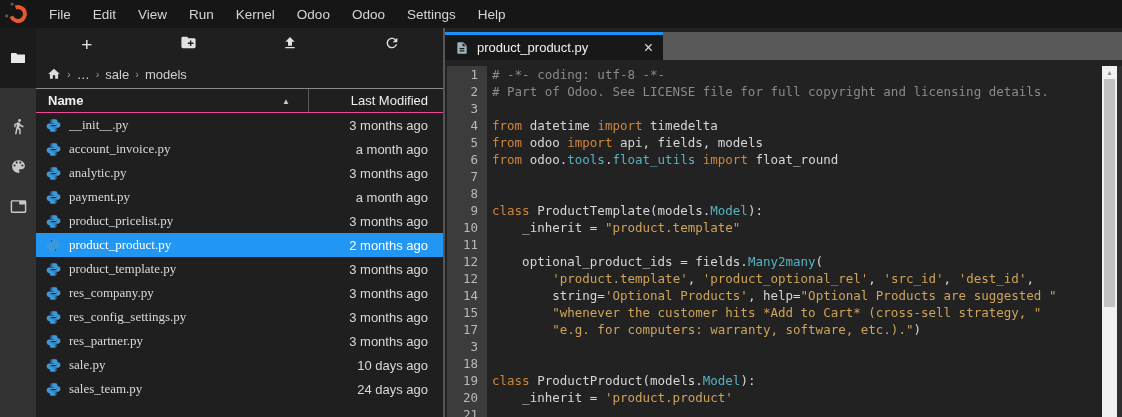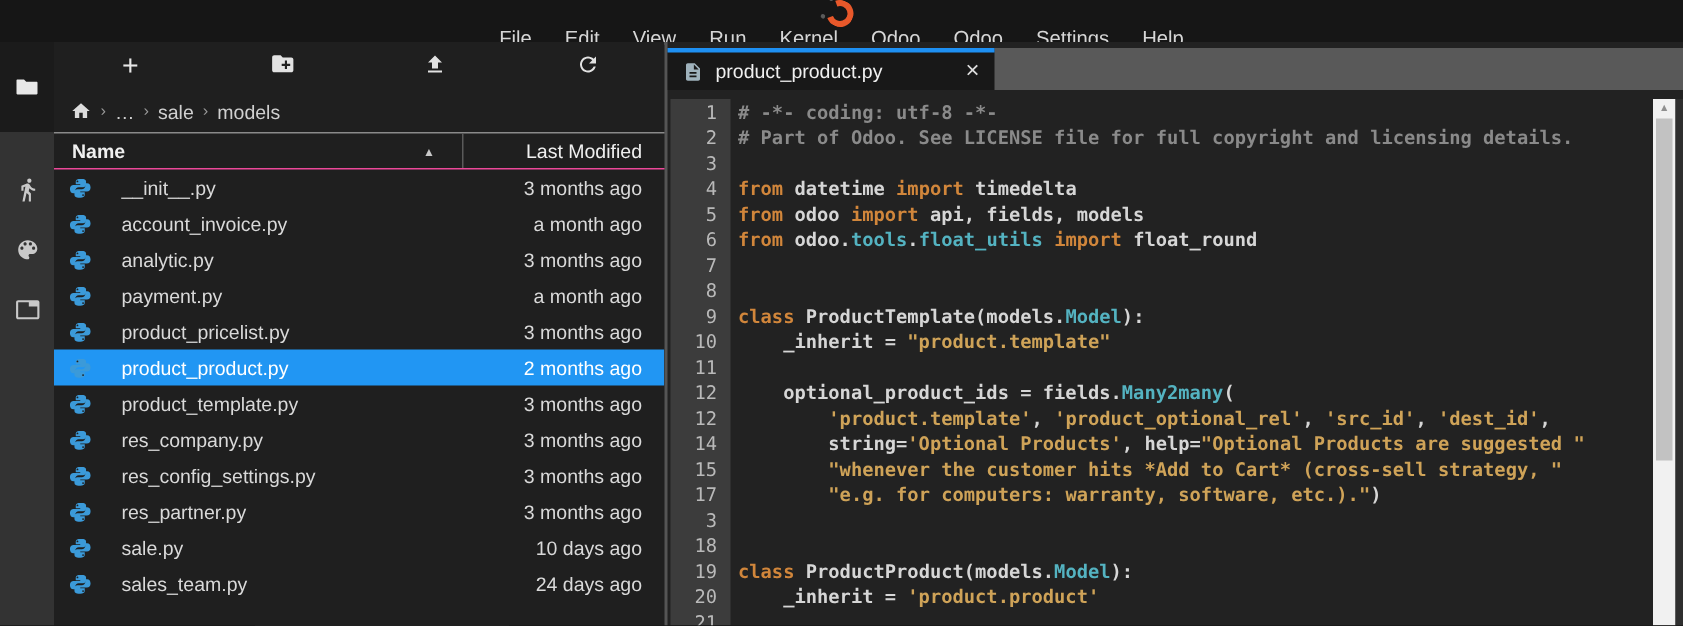--- a/index.html
+++ b/index.html
@@ -1,19 +1,19 @@
 <!DOCTYPE html>
 <html style="--accent-blue: #1e90f3; --selection-blue: #2196f3; --logo-orange: #e8582a; --tok-k: #d1863b; --tok-s: #cfa358; --tok-c: #8a8a8a; --tok-t: #54b3c1; --tok-p: #d6d6d6;"><head>
 <meta charset="utf-8">
 <style>
   * { margin:0; padding:0; box-sizing:border-box; }
   html,body { width:1122px; height:417px; overflow:hidden; background:#161616;
               font-family:"Liberation Sans", sans-serif; }
   
-  .menubar { height:28px; display:flex; align-items:center; background:#161616;flex-direction:column; }
+  .menubar { height:28px; display:flex; align-items:center; background:#161616; }
   .logo { width:18px; height:18px; margin:0 11px 0 9px; border-radius:50%;
           border:4px solid var(--logo-orange); border-left-color:transparent;
           transform:rotate(25deg); position:relative; flex:0 0 auto; }
   .logo::before, .logo::after { content:""; position:absolute; width:3px; height:3px;
           border-radius:50%; background:#5a5a5a; }
   .logo::before { left:-6px; top:-3px; } .logo::after { left:-6px; bottom:-3px; }
   .menu-item { padding:0 11px; color:#d6d6d6; font-size:13.5px; cursor:default; }
   
   .main { display:flex; height:389px; }
   
@@ -32,35 +32,35 @@
   .crumb { color:#d0d0d0; }
   .fb-header { height:25px; display:flex; align-items:center; border-top:1px solid #8a8a8a;
                border-bottom:1px solid #ec4899; color:#f0f0f0; position:relative; }
   .col-name { flex:1; padding-left:12px; font-weight:bold; }
   .sort-arrow { position:absolute; left:246px; top:8px; font-size:8px; color:#c8c8c8; }
   .col-div { position:absolute; left:272px; top:0; bottom:0; width:1px; background:#5a5a5a; }
   .col-mod { width:134px; text-align:right; padding-right:15px; }
   .fb-list { flex:1; overflow:hidden; }
   .fb-row { height:24px; display:flex; align-items:center; padding:0 15px 0 10px; color:#d9d9d9; }
   .fb-row.selected { background:var(--selection-blue); color:#ffffff; }
-  .fb-row .fname { margin-left:20px; }
+  .fb-row .fname { margin-left:8px;font-family:Liberation Serif, serif; }
   .fb-row .ftime { margin-left:auto; }
   .py-ico { width:15px; height:15px; flex:0 0 auto; }
   
   .editor { flex:1; background:#222222; border-left:2px solid #555555; display:flex; flex-direction:column; }
   .tabbar { margin-top:4px; height:28px; background:#595959; display:flex; }
   .tab { width:218px; background:#181818; border-top:3px solid var(--accent-blue);
          display:flex; align-items:center; padding:0 10px; }
   .tab-label { color:#f0f0f0; font-size:13px; margin-left:8px; }
   .tab-close { margin-left:auto; color:#dddddd; font-size:16px; line-height:1; }
   .editor-body { flex:1; display:flex; padding:6px 0 0 2px; overflow:hidden; }
   .gutter { width:40px; flex:0 0 auto; background:#3c3c3c; color:#b9b9b9; text-align:right;
             padding-right:9px; font-family:"DejaVu Sans Mono", monospace; font-size:12.5px; line-height:17px; }
   .code { flex:1; overflow:hidden; padding-left:5px; font-family:"DejaVu Sans Mono", monospace;
-          font-size:12.5px; line-height:17px; white-space:pre; color:var(--tok-p);font-weight:bold; }
+          font-size:12.5px; line-height:17px; white-space:pre; color:var(--tok-p); }
   .tok-k { color:var(--tok-k); } .tok-s { color:var(--tok-s); }
   .tok-c { color:var(--tok-c); } .tok-t { color:var(--tok-t); } .tok-p { color:var(--tok-p); }
   .code-line { height:17px; }
   .scrollbar { width:15px; flex:0 0 auto; background:#f1f1f1; display:flex; flex-direction:column; align-items:center; }
   .sb-btn { height:13px; display:flex; align-items:center; justify-content:center;
             color:#8f8f8f; font-size:7px; width:100%; }
   .sb-thumb { width:11px; height:228px; background:#c2c2c2; }
   .right-strip { width:5px; flex:0 0 auto; background:#2f2f2f; }
 </style>
 </head>

